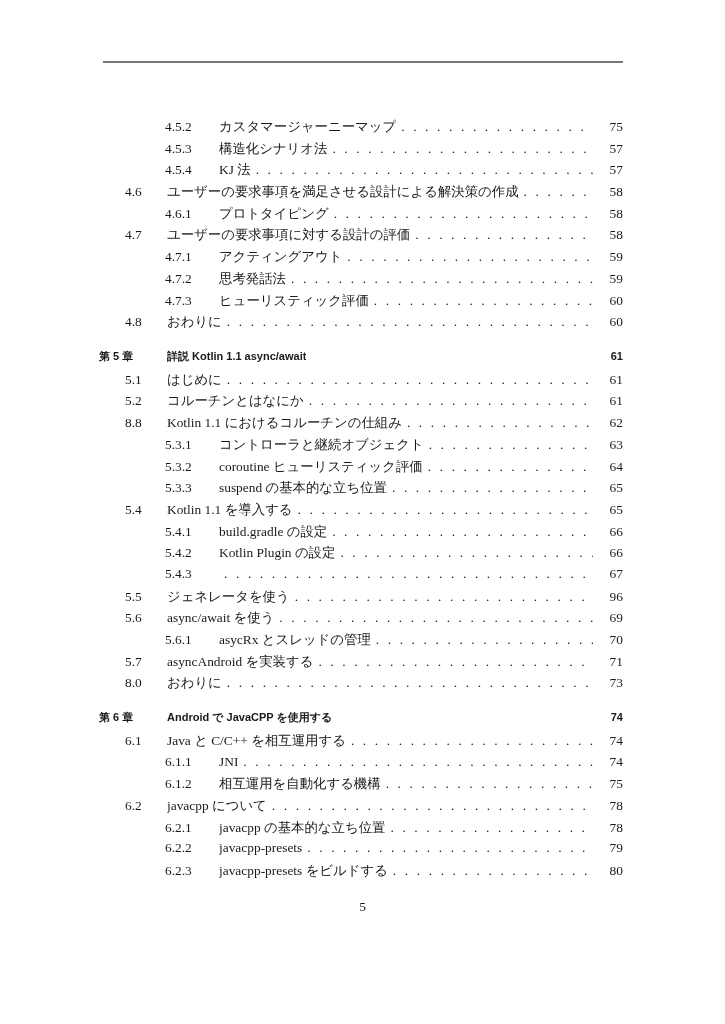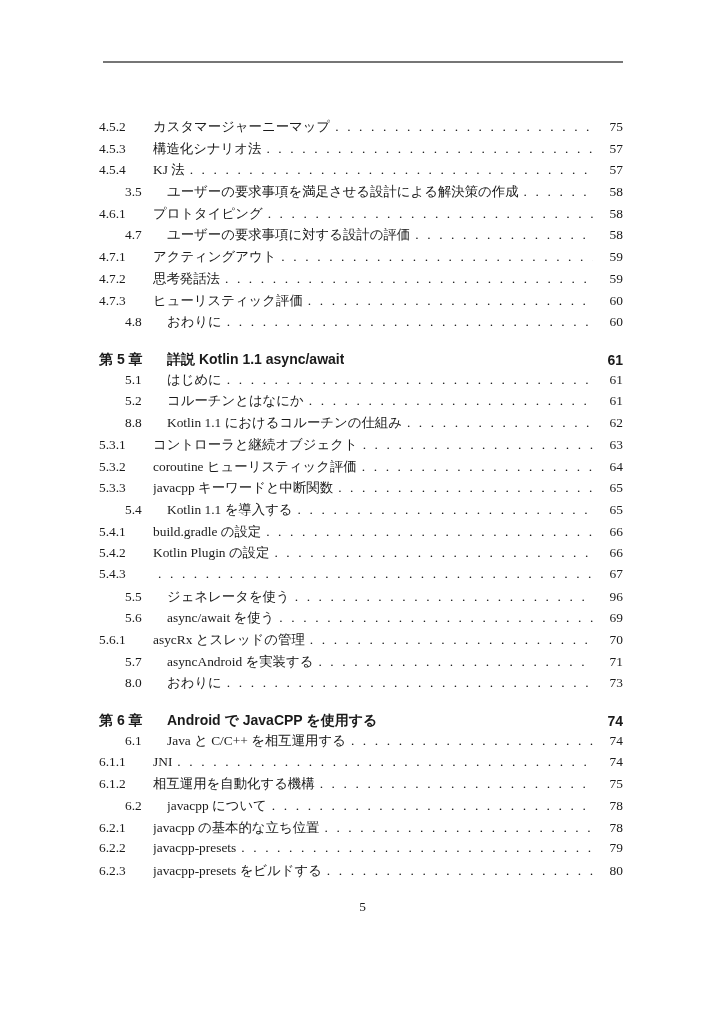--- a/index.html
+++ b/index.html
@@ -43,28 +43,27 @@
     min-width: 10px;
   }
   .row .leader::after {
     content: "..........................................................................";
     letter-spacing: 8.6px;
     color: #1a1a1a;
   }
   .row .pagenum { flex: 0 0 30px; text-align: right; }
 
   .section    .num { width: 42px; margin-left: 26px; }
-  .subsection .num { width: 54px; }
+  .subsection .num { width: 54px; margin-left: 66px; }
 
   .chapter {
     font-family: "Liberation Sans", "DejaVu Sans", sans-serif;
     font-weight: bold;
-    font-size: 14px;
+    font-size: 11px;
     margin-top: 14.2px;
-    align-items: center;
   }
   .chapter .num { width: 68px; }
   .chapter .leader::after { content: none; }
 
   .footer {
     position: absolute;
     left: 0;
     top: 899px;
     width: 725px;
     text-align: center;
@@ -90,21 +89,21 @@
     <span class="leader" aria-hidden="true"></span>
     <span class="pagenum">57</span>
   </div>
       <div class="row subsection">
     <span class="num">4.5.4</span>
     <span class="title">KJ 法</span>
     <span class="leader" aria-hidden="true"></span>
     <span class="pagenum">57</span>
   </div>
       <div class="row section">
-    <span class="num">3.5</span>
+    <span class="num">4.6</span>
     <span class="title">ユーザーの要求事項を満足させる設計による解決策の作成</span>
     <span class="leader" aria-hidden="true"></span>
     <span class="pagenum">58</span>
   </div>
       <div class="row subsection">
     <span class="num">4.6.1</span>
     <span class="title">プロトタイピング</span>
     <span class="leader" aria-hidden="true"></span>
     <span class="pagenum">58</span>
   </div>
@@ -169,21 +168,21 @@
     <span class="pagenum">63</span>
   </div>
       <div class="row subsection">
     <span class="num">5.3.2</span>
     <span class="title">coroutine ヒューリスティック評価</span>
     <span class="leader" aria-hidden="true"></span>
     <span class="pagenum">64</span>
   </div>
       <div class="row subsection">
     <span class="num">5.3.3</span>
-    <span class="title">javacpp キーワードと中断関数</span>
+    <span class="title">suspend の基本的な立ち位置</span>
     <span class="leader" aria-hidden="true"></span>
     <span class="pagenum">65</span>
   </div>
       <div class="row section">
     <span class="num">5.4</span>
     <span class="title">Kotlin 1.1 を導入する</span>
     <span class="leader" aria-hidden="true"></span>
     <span class="pagenum">65</span>
   </div>
       <div class="row subsection">

